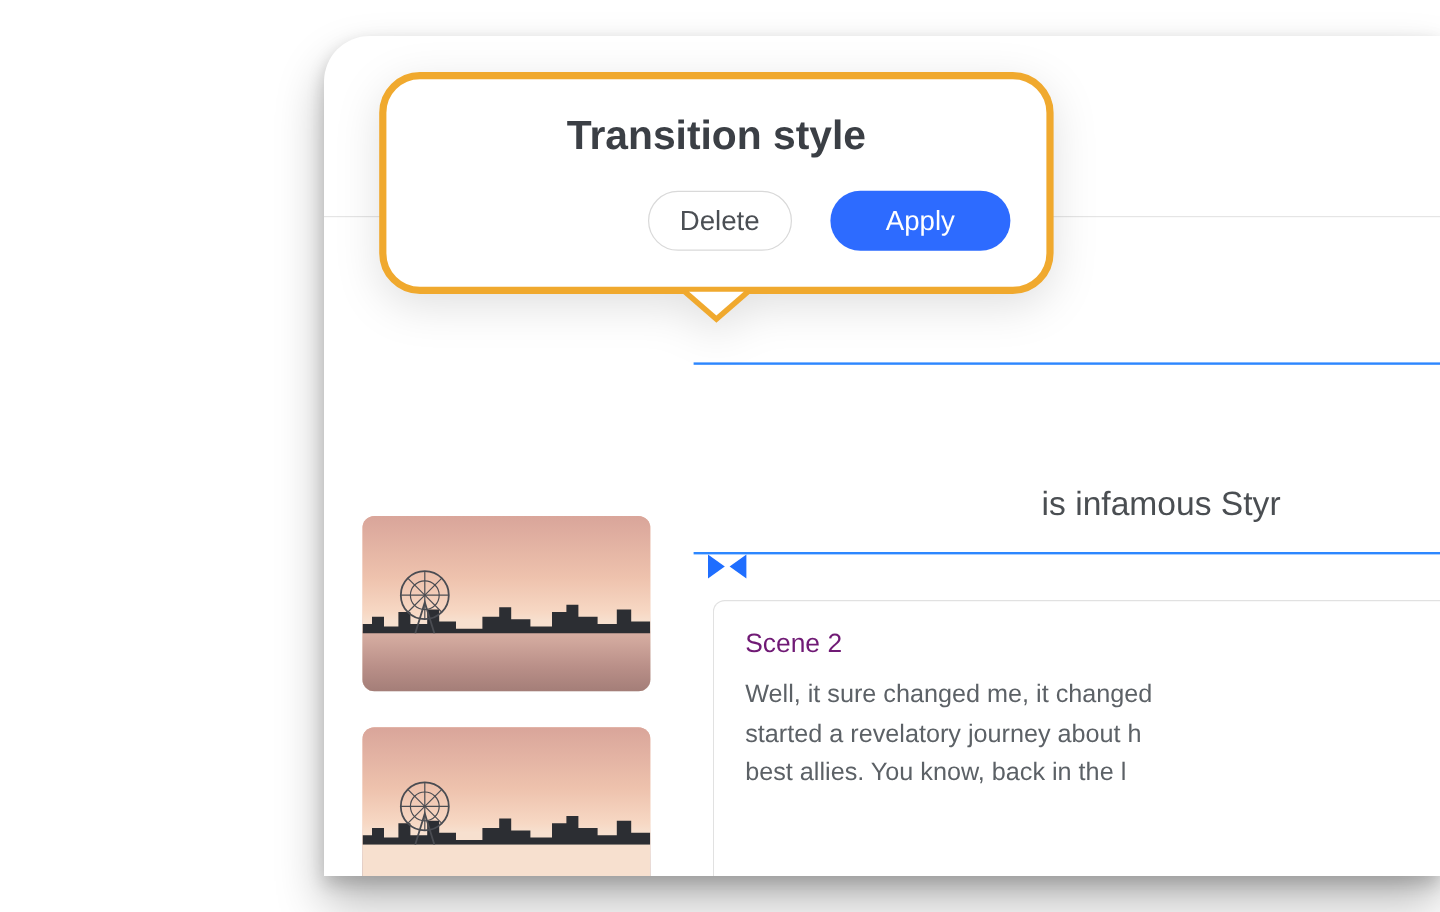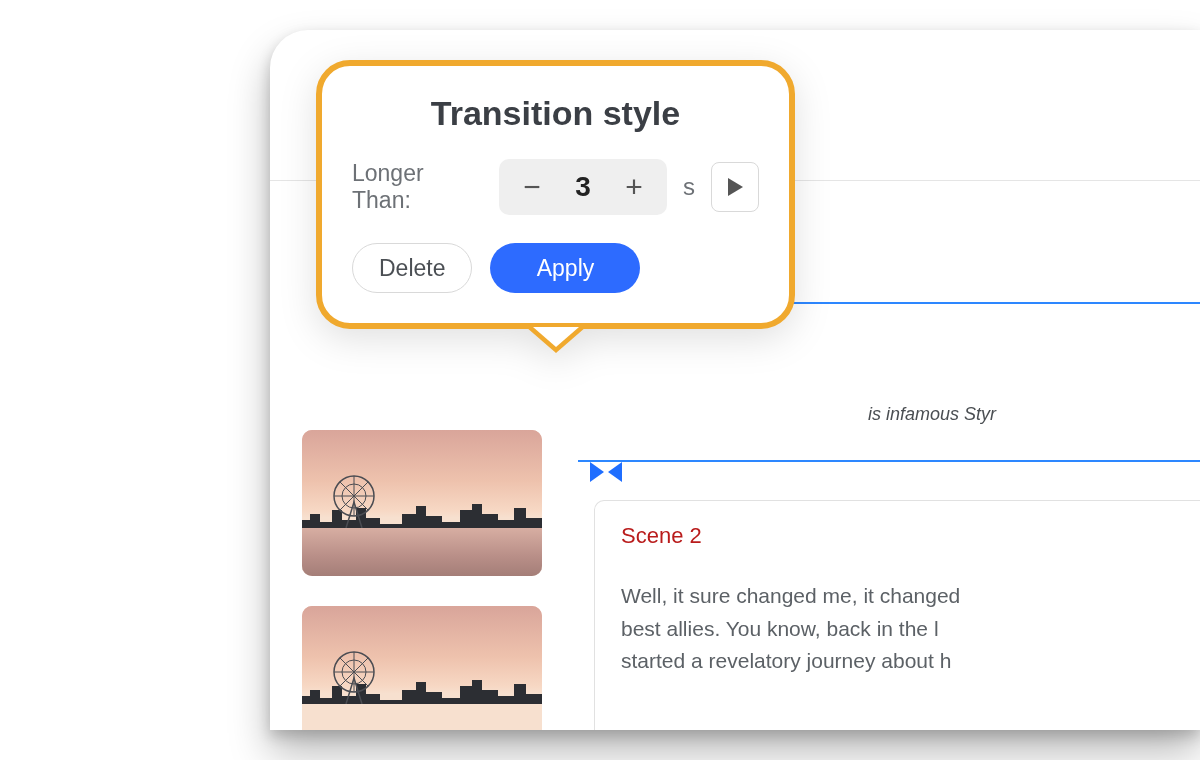--- a/index.html
+++ b/index.html
@@ -50,35 +50,35 @@
   
   .transition-marker {
     position: absolute; left: 318px; top: 430px; width: 36px; height: 24px;
   }
   .transition-marker svg { width:100%; height:100%; display:block; }
 
   
   .right-area { position: absolute; left: 308px; top: 150px; right: 0; bottom: 0; }
 
   .scene1-text {
-    position: absolute; left: 290px; top: 224px; font-size: 18px; color: #4a4e52; white-space: nowrap; font-style: italic;
+    position: absolute; left: 290px; top: 224px; font-size: 28px; color: #4a4e52; white-space: nowrap;
   }
   .blue-rule-top { position:absolute; left:0; right:0; top:122px; height:2px; background:#2d87ff; }
   .blue-rule-bot { position:absolute; left:0; right:0; top:280px; height:2px; background:#2d87ff; }
 
   .scene2-box {
     position: absolute; left: 16px; right: 0; top: 320px; bottom: 0;
     border: 1px solid #e1e1e1; border-right: none; border-bottom: none; border-radius: 10px 0 0 0; padding: 22px 0 0 26px;
   }
-  .scene-label { font-size: 22px; color: #b91c1c; margin-bottom: 31px; }
+  .scene-label { font-size: 22px; color: #701a75; margin-bottom: 14px; }
   .scene-body { font-size: 21px; color: #5c6166; line-height: 1.55; }
 
   
   .popover-wrap {
-    position: absolute; left: 316px; top: 60px; width: 479px;
+    position: absolute; left: 316px; top: 60px; width: 562px;
     filter: drop-shadow(0 10px 18px rgba(0,0,0,0.12));
     z-index: 20;
   }
   .popover {
     position: relative; background: #fff; border: 6px solid #f0a92e; border-radius: 34px;
     padding: 28px 30px 30px 30px;
   }
   .popover-tail {
     position: absolute; left: 50%; transform: translateX(-50%); bottom: -28px; width: 60px; height: 30px; overflow: visible;
   }
@@ -96,21 +96,21 @@
     font-size: 30px; color: #555; cursor: pointer; user-select:none;
   }
   .step-val { width: 48px; text-align:center; font-size: 28px; font-weight: 600; color: #222; }
   .unit { font-size: 24px; color: #6d7176; }
   .play-btn {
     width: 50px; height: 50px; border: 1px solid #d9d9d9; border-radius: 8px;
     display:flex; align-items:center; justify-content:center; cursor:pointer;
   }
   .play-btn svg { width: 18px; height: 20px; }
 
-  .btn-row { display:flex; gap: 18px; }
+  .btn-row { display:flex; gap: 32px; justify-content: flex-end; }
   .btn {
     height: 50px; border-radius: 25px; font-size: 23px; display:flex; align-items:center; justify-content:center;
     cursor:pointer; user-select:none;
   }
   .btn-outline { background:#fff; border:1px solid #d9d9d9; color:#4b4f54; padding: 0 26px; }
   .btn-primary { background:#2d6bff; color:#fff; padding: 0 40px; flex: 0 0 auto; min-width: 150px; }
 
 </style>
 </head>
 <body>
@@ -191,51 +191,33 @@
 
       <div class="right-area">
         <div class="blue-rule-top"></div>
         <div class="scene1-text">is infamous Styr</div>
         <div class="blue-rule-bot"></div>
 
         <div class="scene2-box">
           <div class="scene-label">Scene 2</div>
           <div class="scene-body">
             <div>Well, it sure changed me, it changed</div>
+            <div>started a revelatory journey about h</div>
             <div>best allies.   You know, back in the l</div>
-            <div>started a revelatory journey about h</div>
           </div>
         </div>
       </div>
 
     </div>
   </div>
 
   <div class="popover-wrap">
     <div class="popover">
       <div class="popover-title">Transition style</div>
 
-      <div class="row">
-        <div class="row-label">Longer Than:</div>
-        <div class="stepper">
-          <div class="step-btn">
-            <span>−</span>
-          </div>
-          <div class="step-val">3</div>
-          <div class="step-btn">
-            <span>+</span>
-          </div>
-        </div>
-        <div class="unit">s</div>
-        <div class="play-btn">
-          <svg viewBox="0 0 18 20">
-              <path d="M2,1 L17,10 L2,19 Z" fill="#555"></path>
-            </svg>
-        </div>
-      </div>
 
       <div class="btn-row">
         <div class="btn btn-outline">Delete</div>
         <div class="btn btn-primary">Apply</div>
       </div>
     </div>
     <div class="popover-tail">
       <svg viewBox="0 0 60 30">
         <path d="M0,0 L60,0 L30,26 Z" fill="#f0a92e"></path>
         <path d="M7,0 L53,0 L30,20 Z" fill="#ffffff"></path>

